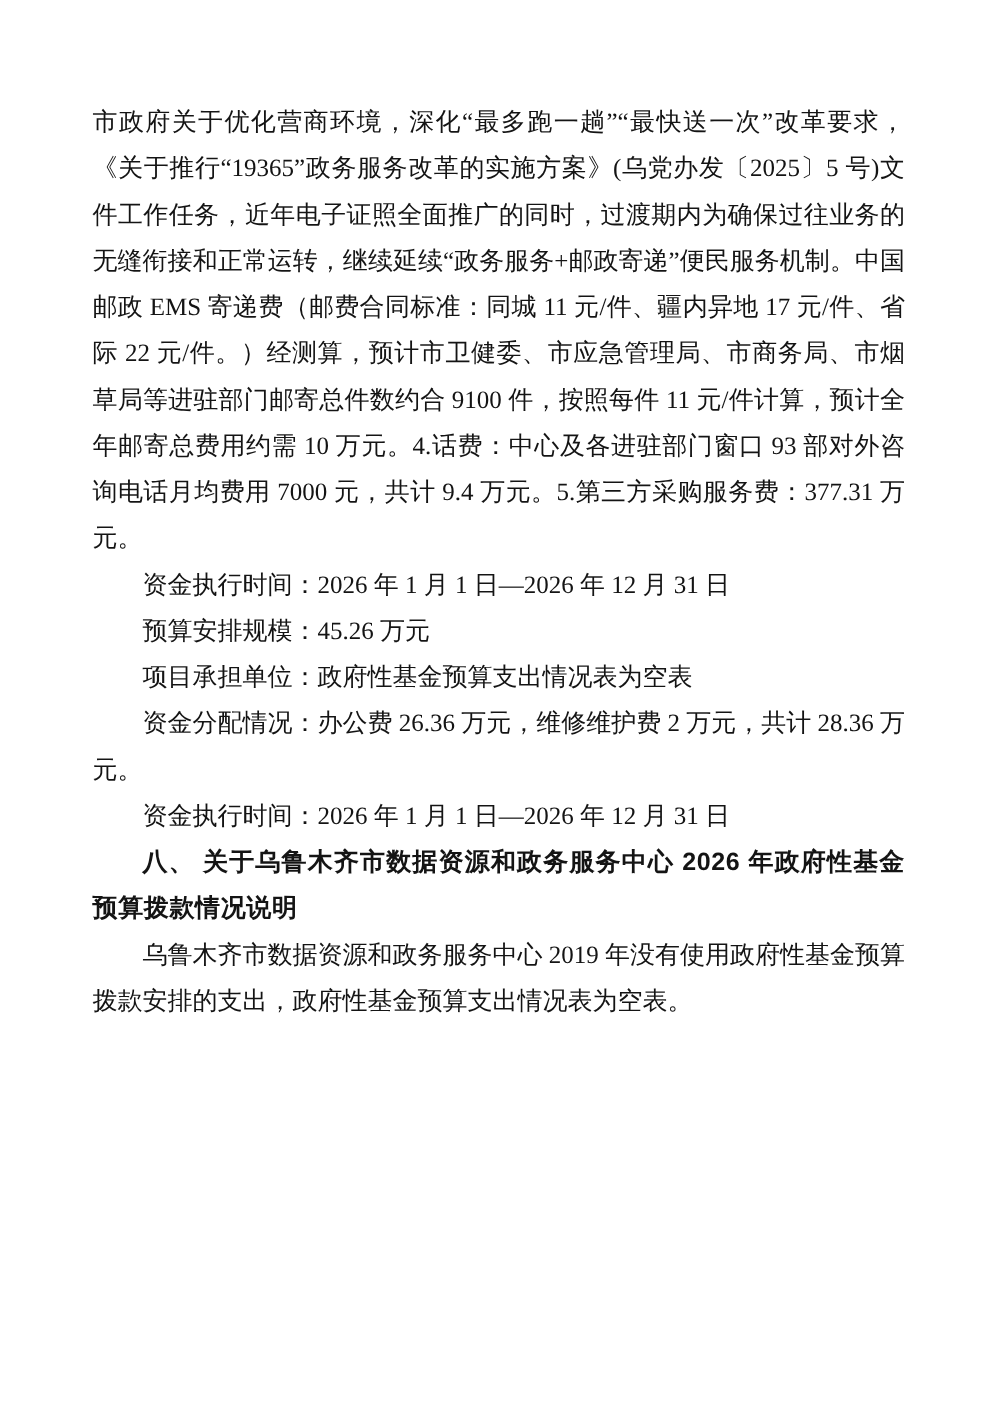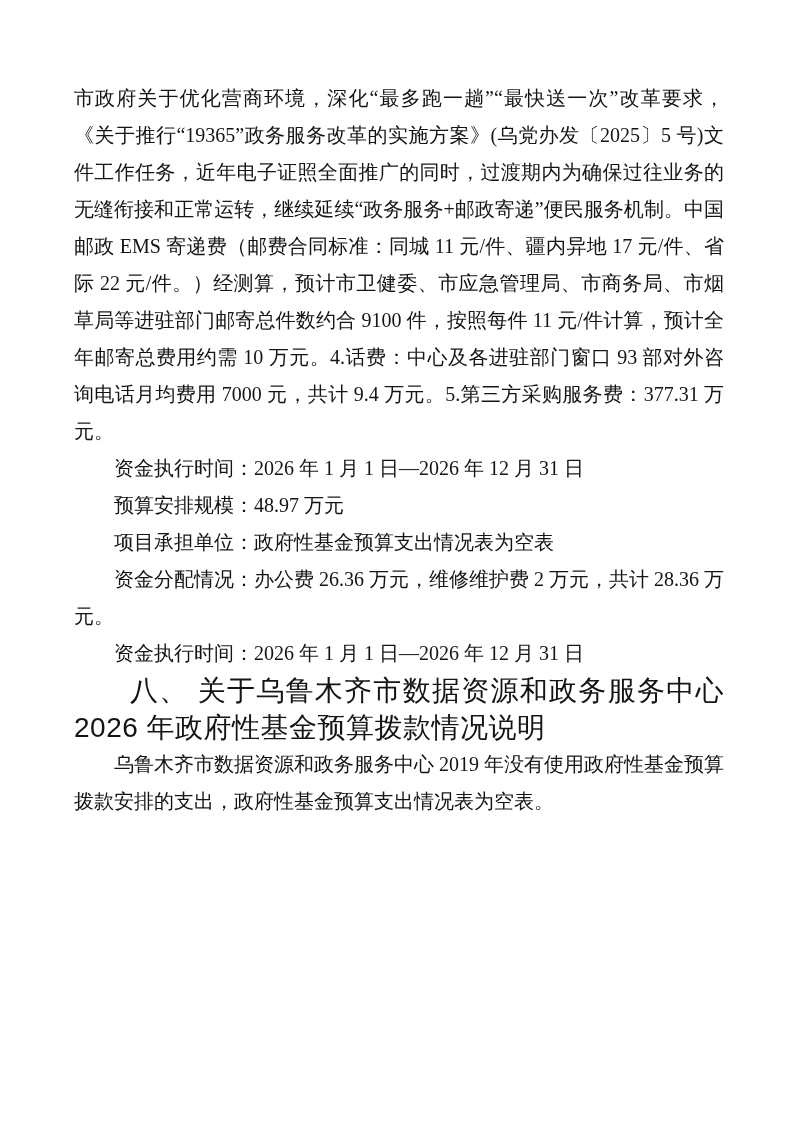--- a/index.html
+++ b/index.html
@@ -27,22 +27,22 @@
     text-justify: inter-ideograph;
   }
   .para {
     margin: 0;
     padding: 0;
   }
   .indent {
     text-indent: 2em;
   }
   .heading {
-    font-weight: normal;
-    font-size: 28px;
+    font-weight: bold;
+    font-size: 20px;
     font-family: "Liberation Sans", "DejaVu Sans", sans-serif;
     letter-spacing: 0.5px;
   }
   .page-number {
     position: absolute;
     top: 1026px;
     left: 0;
     width: 100%;
     text-align: center;
     font-size: 15px;
@@ -51,21 +51,21 @@
     padding-left: 21px;
   }
 </style>
 </head>
 <body>
 
 <div class="page">
   <div class="content">
     <p class="para">市政府关于优化营商环境，深化“最多跑一趟”“最快送一次”改革要求，《关于推行“19365”政务服务改革的实施方案》(乌党办发〔2025〕5 号)文件工作任务，近年电子证照全面推广的同时，过渡期内为确保过往业务的无缝衔接和正常运转，继续延续“政务服务+邮政寄递”便民服务机制。中国邮政 EMS 寄递费（邮费合同标准：同城 11 元/件、疆内异地 17 元/件、省际 22 元/件。）经测算，预计市卫健委、市应急管理局、市商务局、市烟草局等进驻部门邮寄总件数约合 9100 件，按照每件 11 元/件计算，预计全年邮寄总费用约需 10 万元。4.话费：中心及各进驻部门窗口 93 部对外咨询电话月均费用 7000 元，共计 9.4 万元。5.第三方采购服务费：377.31 万元。</p>
     <p class="para indent">资金执行时间：2026 年 1 月 1 日—2026 年 12 月 31 日</p>
-    <p class="para indent">预算安排规模：48.97 万元</p>
+    <p class="para indent">预算安排规模：45.26 万元</p>
     <p class="para indent">项目承担单位：政府性基金预算支出情况表为空表</p>
     <p class="para indent">资金分配情况：办公费 26.36 万元，维修维护费 2 万元，共计 28.36 万元。</p>
     <p class="para indent">资金执行时间：2026 年 1 月 1 日—2026 年 12 月 31 日</p>
     <h2 class="para heading indent">八、 关于乌鲁木齐市数据资源和政务服务中心 2026 年政府性基金预算拨款情况说明</h2>
     <p class="para indent">乌鲁木齐市数据资源和政务服务中心 2019 年没有使用政府性基金预算拨款安排的支出，政府性基金预算支出情况表为空表。</p>
   </div>
   <div class="page-number">21</div>
 </div>
 
 </body></html>

